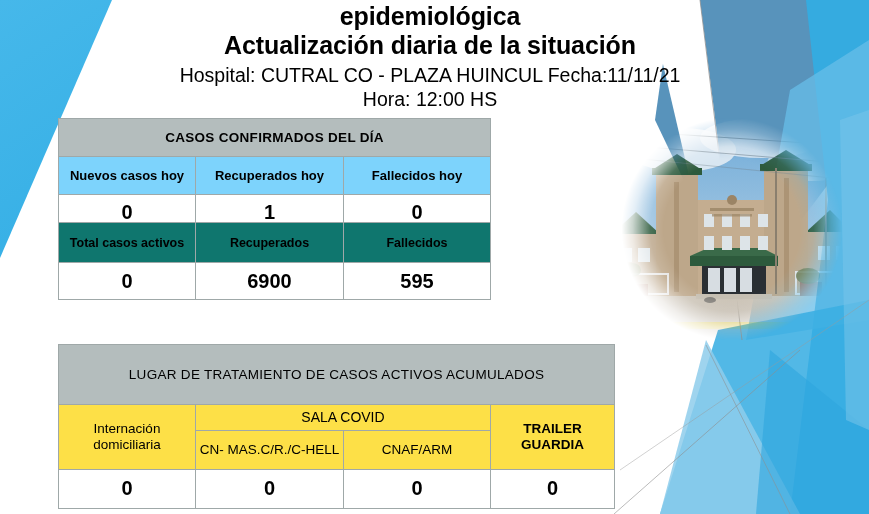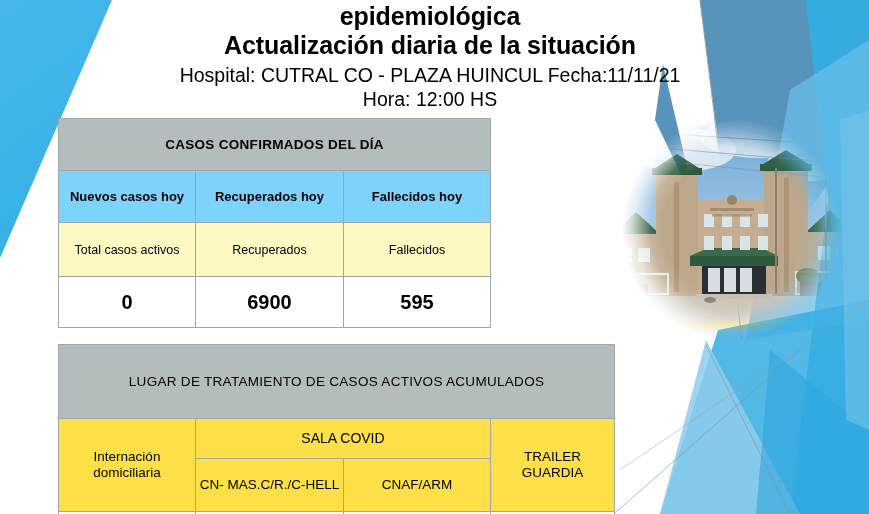--- a/index.html
+++ b/index.html
@@ -69,36 +69,36 @@
     position: absolute;
     border-collapse: collapse;
     table-layout: fixed;
     background: #ffffff;
   }
   .tbl td {
     border: 1px solid #9fa8a8;
     text-align: center;
     vertical-align: middle;
     color: #000000;
-    padding: 11px 2px;
+    padding: 4px 2px;
   }
   .hdr-main {
     background: #b4bdbd;
     font-weight: bold;
     font-size: 13.5px;
     letter-spacing: 0.3px;
   }
   .hdr-sub-gray {
     background: #7dd3fc;
     font-weight: bold;
     font-size: 13px;
   }
   .hdr-sub-blue {
-    background: #fef9c3;
-    font-weight: normal;
+    background: #0f766e;
+    font-weight: bold;
     font-size: 12.5px;
   }
   .val-cell {
     background: #ffffff;
     font-weight: bold;
     font-size: 20px;
   }
   .val-red { color: #e8061a; }
 
   
@@ -308,21 +308,21 @@
         <col style="width:147px">
         <col style="width:124px">
     </colgroup>
     <tbody>
       <tr>
         <td class="t3-hdr-main" colspan="4" style="height:51px">LUGAR DE TRATAMIENTO DE CASOS ACTIVOS ACUMULADOS</td>
       </tr>
       <tr>
         <td class="t3-sub-normal" rowspan="2" style="height:43px">Internación domiciliaria</td>
         <td class="t3-sub-normal" colspan="2" style="font-weight:normal;font-size:14px">SALA COVID</td>
-        <td class="t3-sub-normal" rowspan="2" style="font-weight:normal;font-size:13.5px">TRAILER GUARDIA</td>
+        <td class="t3-sub-normal" rowspan="2" style="font-weight:bold;font-size:13.5px">TRAILER GUARDIA</td>
       </tr>
       <tr>
         <td class="t3-sub-normal" style="height:30px;font-size:13.5px">CN- MAS.C/R./C-HELL</td>
         <td class="t3-sub-normal" style="font-size:13.5px">CNAF/ARM</td>
       </tr>
       <tr>
         <td class="val-cell" style="height:30px">0</td>
         <td class="val-cell">0</td>
         <td class="val-cell">0</td>
         <td class="val-cell">0</td>

